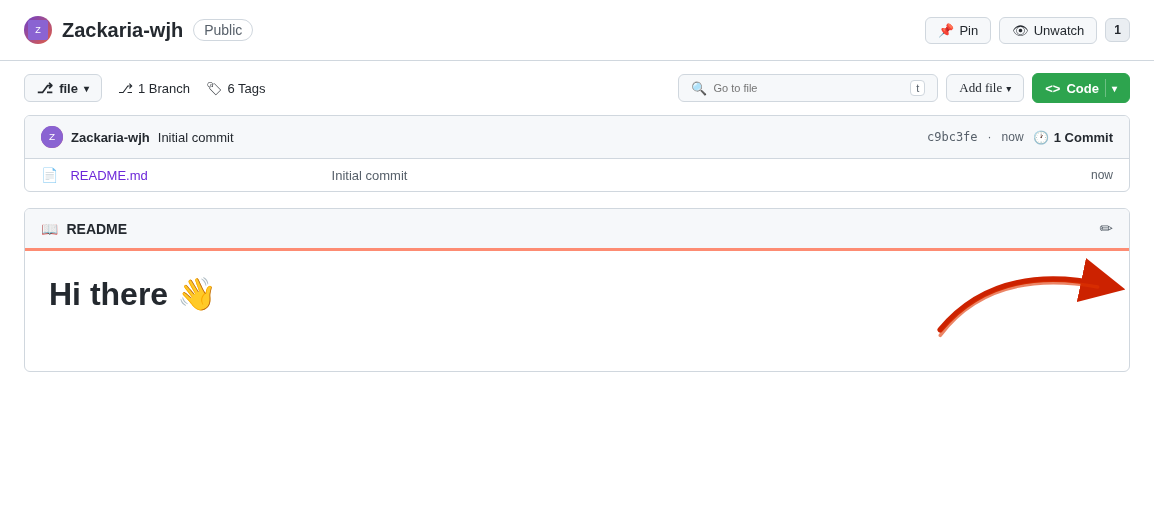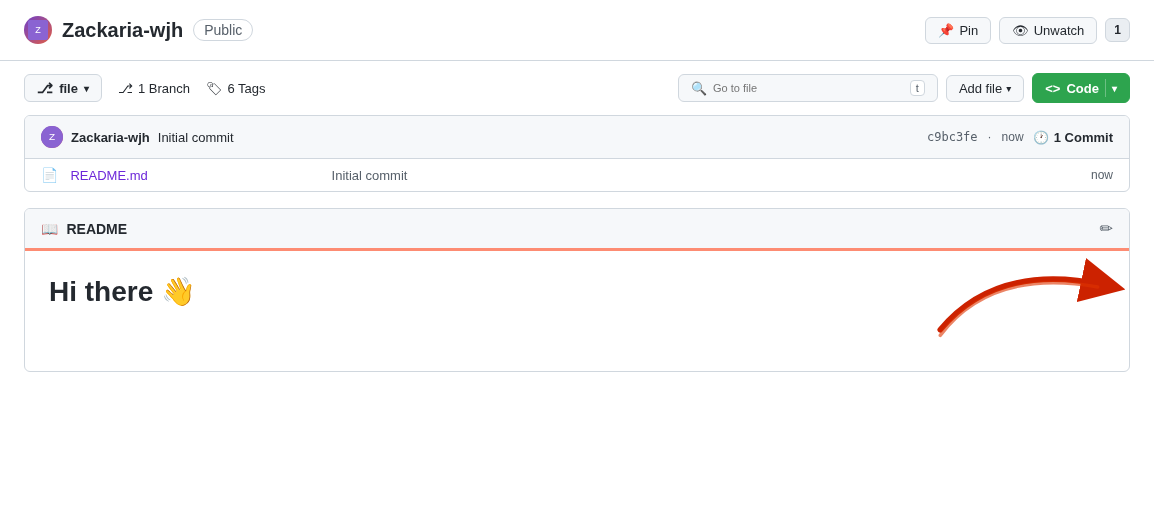--- a/index.html
+++ b/index.html
@@ -147,20 +147,21 @@
       align-items: center;
       gap: 4px;
       padding: 5px 12px;
       border: 1px solid #d0d7de;
       border-radius: 6px;
       background: #f6f8fa;
       cursor: pointer;
       font-size: 13px;
       font-weight: 500;
       color: #24292f;
+      font-family: Liberation Serif, serif;
     }
     .btn-code {
       display: flex;
       align-items: center;
       gap: 6px;
       padding: 5px 12px;
       border: 1px solid #2da44e;
       border-radius: 6px;
       background: #2da44e;
       cursor: pointer;
@@ -290,21 +291,21 @@
       color: #57606a;
       cursor: pointer;
       font-size: 16px;
     }
     .readme-content {
       padding: 24px;
       position: relative;
       min-height: 120px;
     }
     .readme-content h1 {
-      font-size: 28px;
+      font-size: 32px;
       font-weight: 700;
       color: #24292f;
     }
 
     
     .red-arrow {
       position: absolute;
       right: 30px;
       top: 10px;
       width: 160px;

